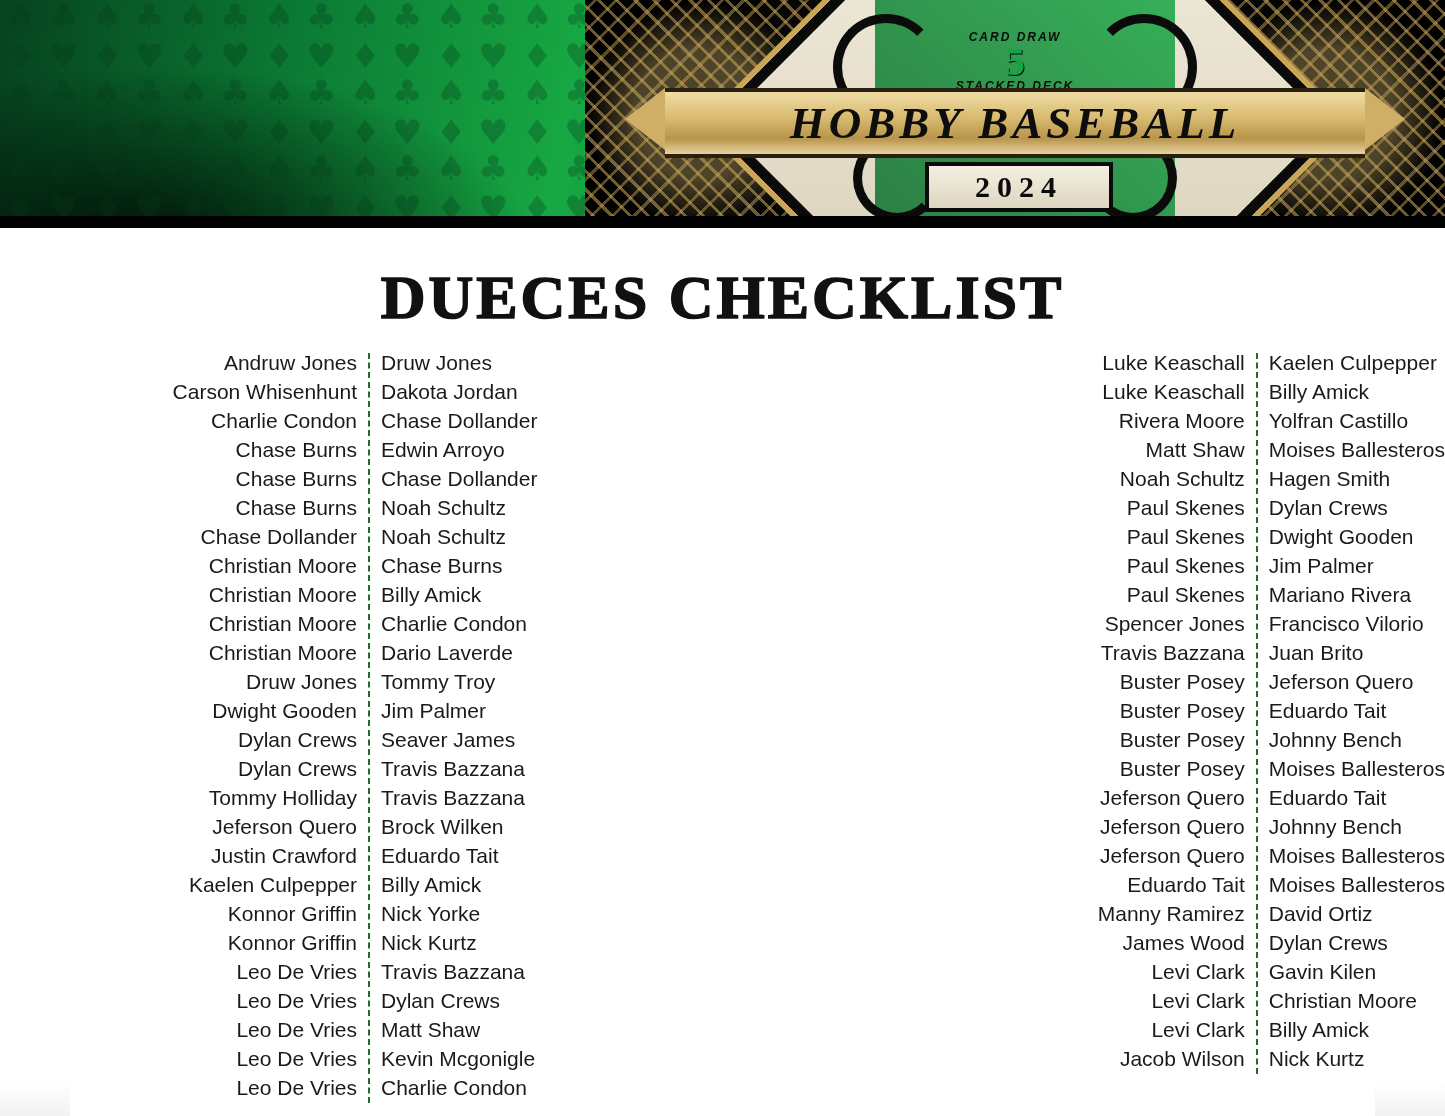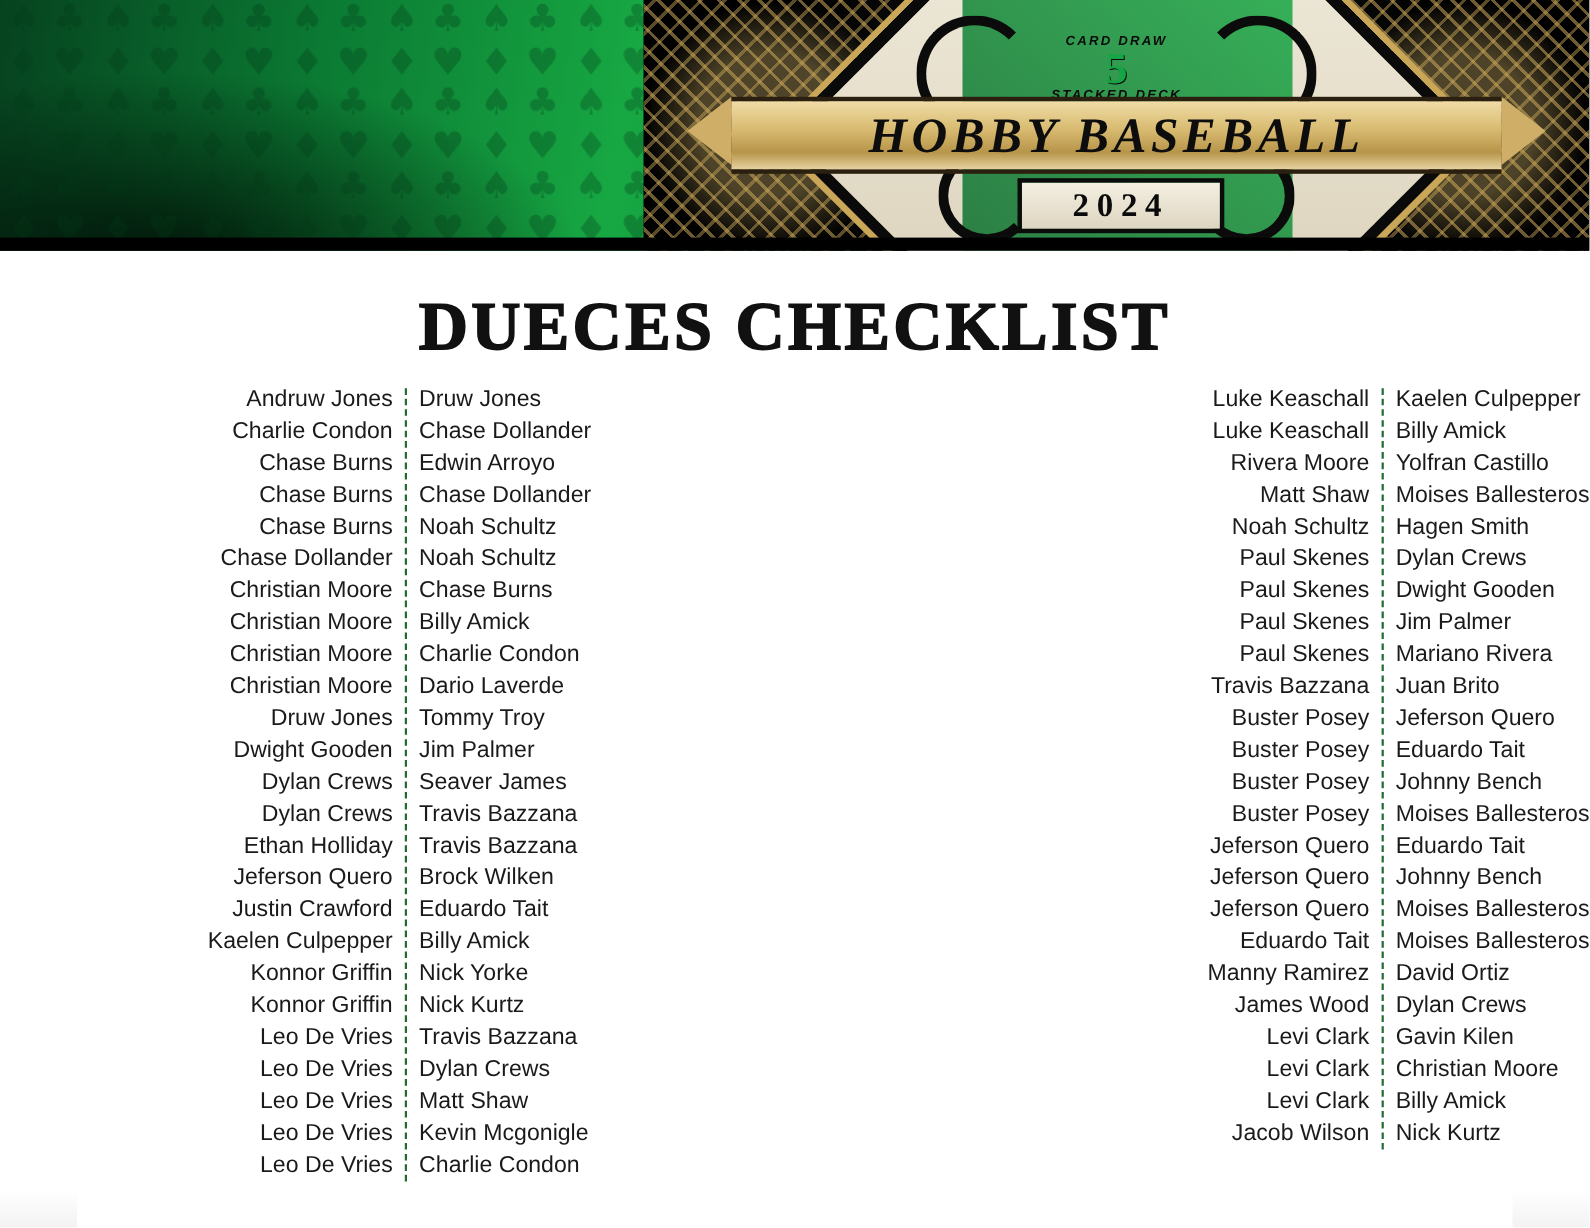--- a/index.html
+++ b/index.html
@@ -288,20 +288,25 @@
 <div class="page-title">DUECES CHECKLIST</div>
 
 <div class="columns">
   <div class="col" id="col-left">
       <div class="row">
         <div class="cell-left">Andruw Jones</div>
         <div class="divider"></div>
         <div class="cell-right">Druw Jones</div>
       </div>
       <div class="row">
+        <div class="cell-left">Carson Whisenhunt</div>
+        <div class="divider"></div>
+        <div class="cell-right">Dakota Jordan</div>
+      </div>
+      <div class="row">
         <div class="cell-left">Charlie Condon</div>
         <div class="divider"></div>
         <div class="cell-right">Chase Dollander</div>
       </div>
       <div class="row">
         <div class="cell-left">Chase Burns</div>
         <div class="divider"></div>
         <div class="cell-right">Edwin Arroyo</div>
       </div>
       <div class="row">
@@ -353,21 +358,21 @@
         <div class="cell-left">Dylan Crews</div>
         <div class="divider"></div>
         <div class="cell-right">Seaver James</div>
       </div>
       <div class="row">
         <div class="cell-left">Dylan Crews</div>
         <div class="divider"></div>
         <div class="cell-right">Travis Bazzana</div>
       </div>
       <div class="row">
-        <div class="cell-left">Ethan Holliday</div>
+        <div class="cell-left">Tommy Holliday</div>
         <div class="divider"></div>
         <div class="cell-right">Travis Bazzana</div>
       </div>
       <div class="row">
         <div class="cell-left">Jeferson Quero</div>
         <div class="divider"></div>
         <div class="cell-right">Brock Wilken</div>
       </div>
       <div class="row">
         <div class="cell-left">Justin Crawford</div>
@@ -455,20 +460,25 @@
         <div class="cell-left">Paul Skenes</div>
         <div class="divider"></div>
         <div class="cell-right">Jim Palmer</div>
       </div>
       <div class="row">
         <div class="cell-left">Paul Skenes</div>
         <div class="divider"></div>
         <div class="cell-right">Mariano Rivera</div>
       </div>
       <div class="row">
+        <div class="cell-left">Spencer Jones</div>
+        <div class="divider"></div>
+        <div class="cell-right">Francisco Vilorio</div>
+      </div>
+      <div class="row">
         <div class="cell-left">Travis Bazzana</div>
         <div class="divider"></div>
         <div class="cell-right">Juan Brito</div>
       </div>
       <div class="row">
         <div class="cell-left">Buster Posey</div>
         <div class="divider"></div>
         <div class="cell-right">Jeferson Quero</div>
       </div>
       <div class="row">

